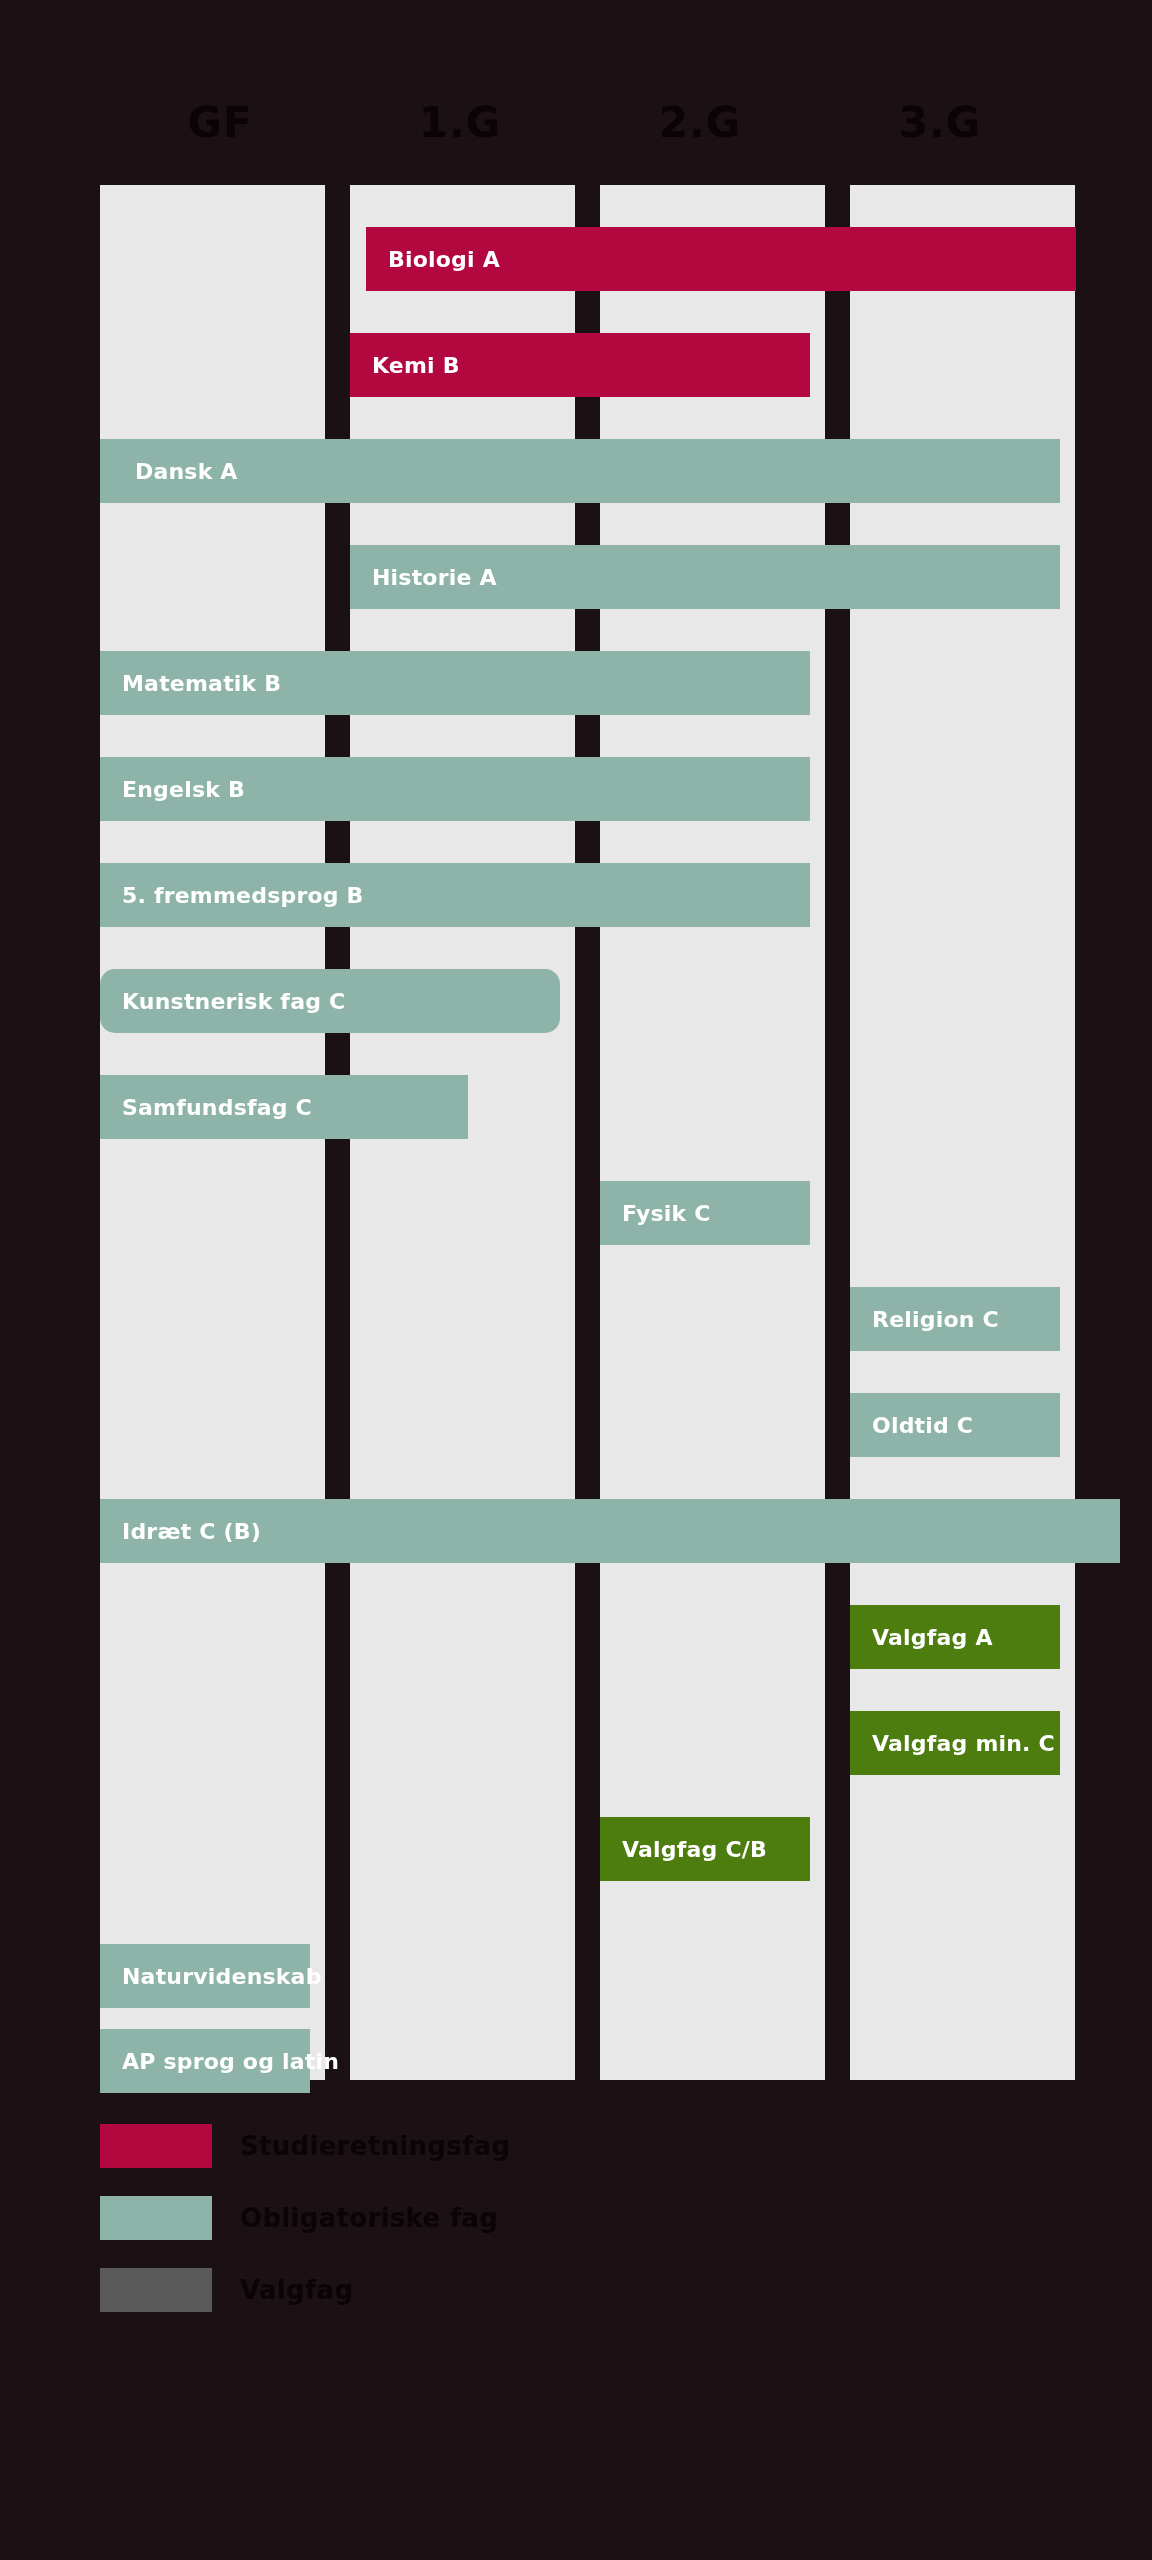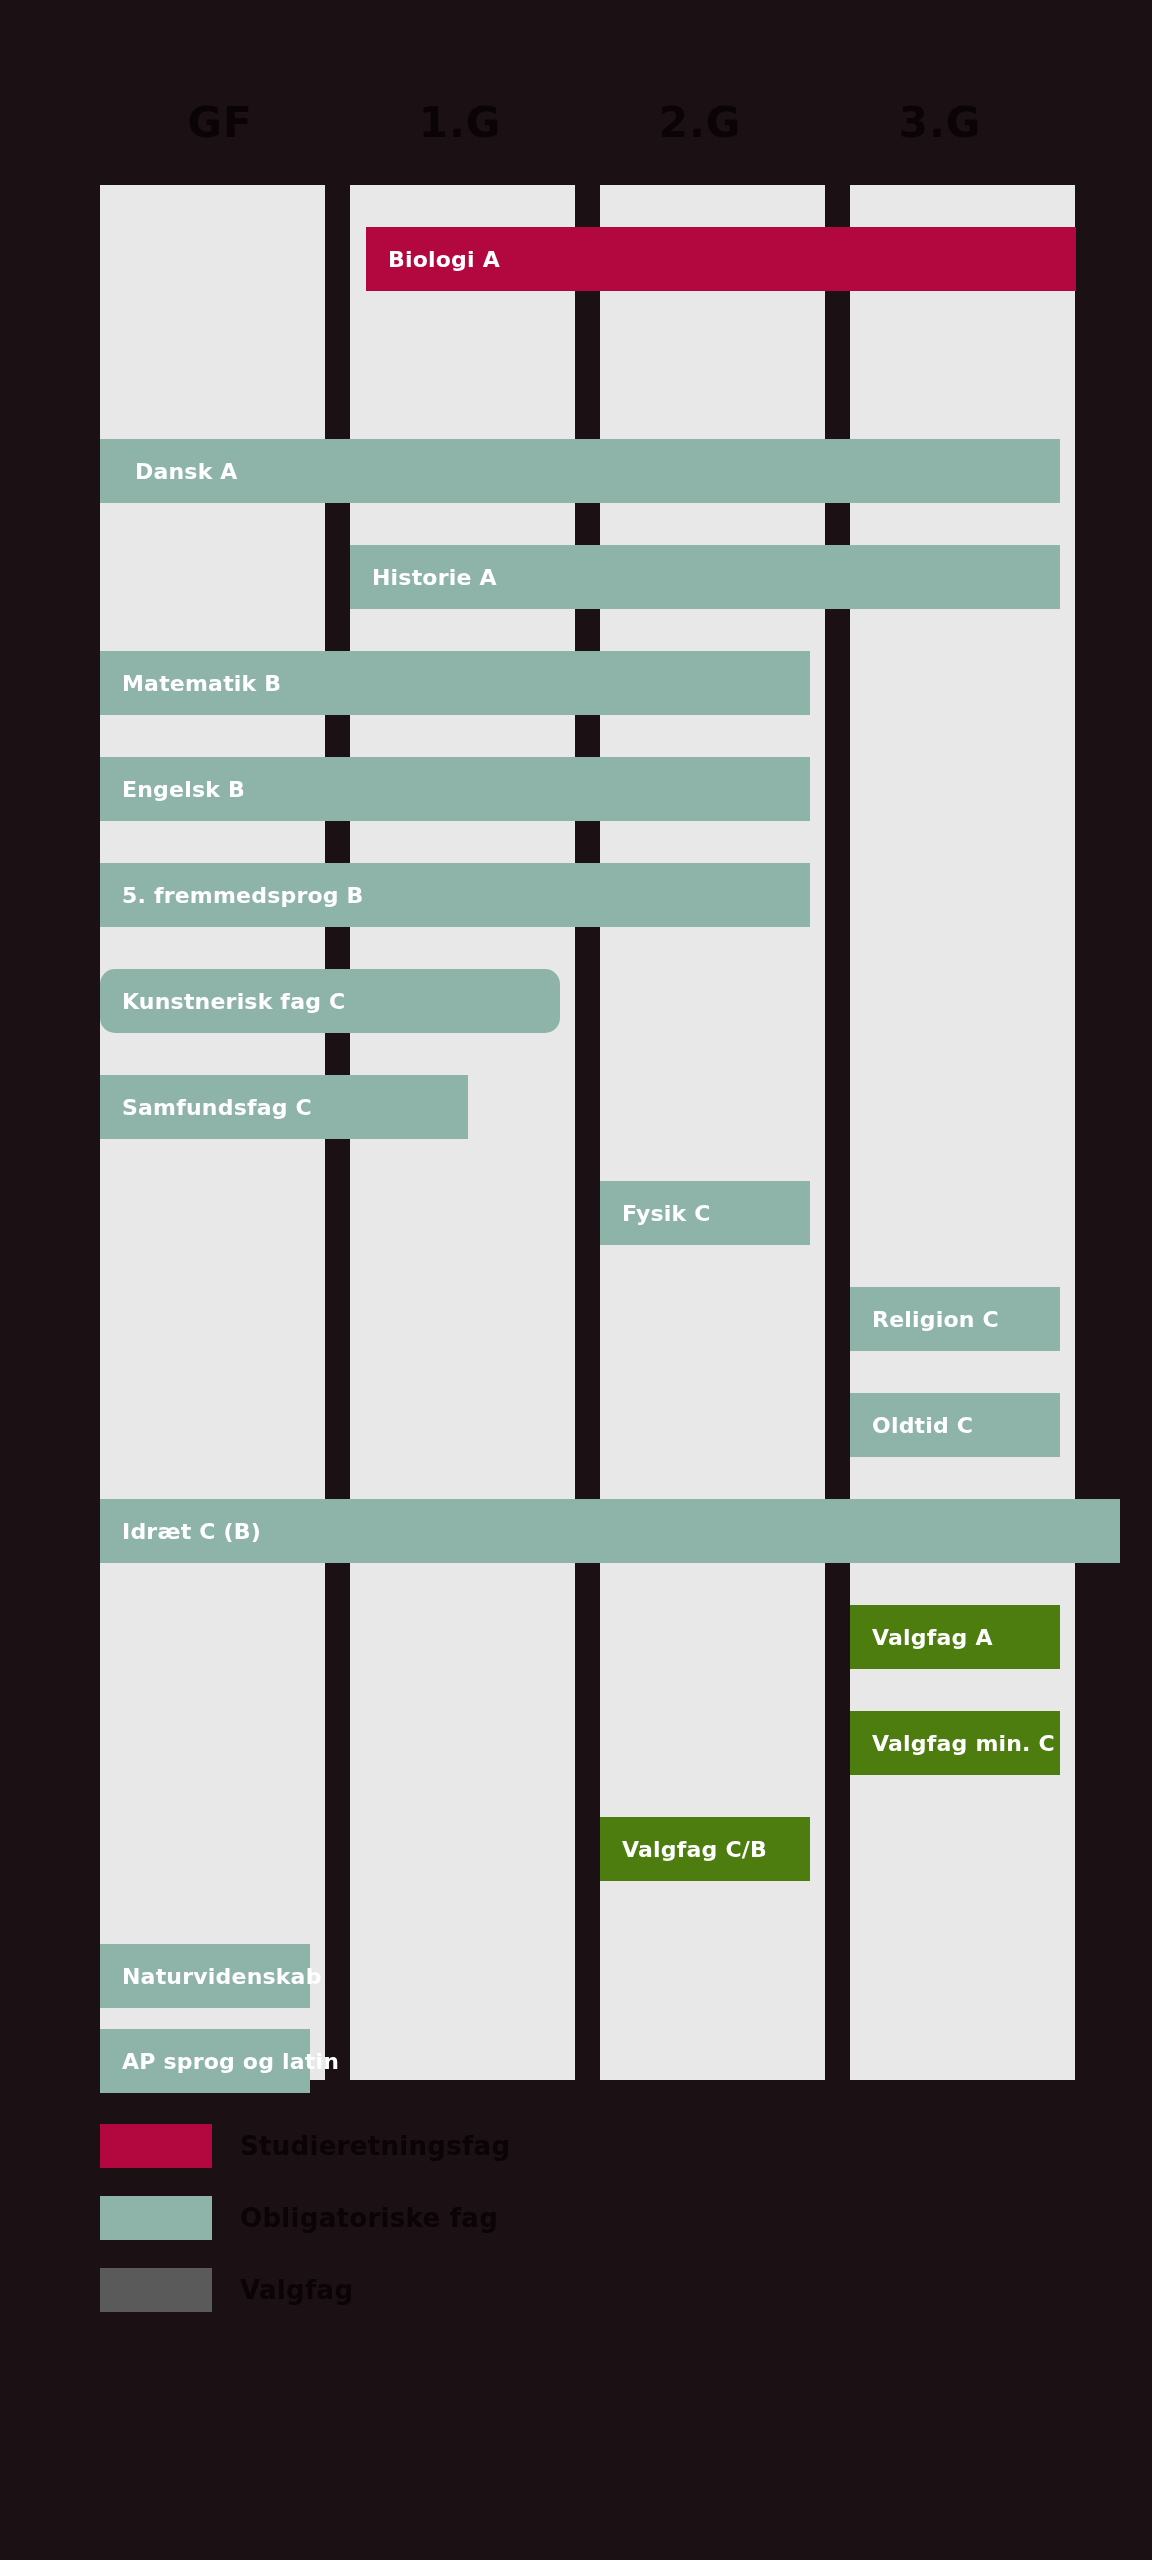--- a/index.html
+++ b/index.html
@@ -110,20 +110,21 @@
   <div class="col-header">3.G</div>
 </div>
 
 <div id="grid">
   <div class="col-bg c0"></div>
   <div class="col-bg c1"></div>
   <div class="col-bg c2"></div>
   <div class="col-bg c3"></div>
 
   <div class="bar srf" style="left: 250px; top: 42px; width: 710px; height: 64px; margin-left: 16px;">Biologi A</div>
+  <div class="bar srf" style="left: 250px; top: 148px; width: 460px; height: 64px;">Kemi B</div>
   <div class="bar obl" style="left: 0px; top: 254px; width: 960px; height: 64px; padding-left: 35px;">Dansk A</div>
   <div class="bar obl" style="left: 250px; top: 360px; width: 710px; height: 64px;">Historie A</div>
   <div class="bar obl" style="left: 0px; top: 466px; width: 710px; height: 64px;">Matematik B</div>
   <div class="bar obl" style="left: 0px; top: 572px; width: 710px; height: 64px;">Engelsk B</div>
   <div class="bar obl" style="left: 0px; top: 678px; width: 710px; height: 64px;">5. fremmedsprog B</div>
   <div class="bar obl" style="left: 0px; top: 784px; width: 460px; height: 64px; border-radius: 15px;">Kunstnerisk fag C</div>
   <div class="bar obl" style="left: 0px; top: 890px; width: 368px; height: 64px;">Samfundsfag C</div>
   <div class="bar obl" style="left: 500px; top: 996px; width: 210px; height: 64px;">Fysik C</div>
   <div class="bar obl" style="left: 750px; top: 1102px; width: 210px; height: 64px;">Religion C</div>
   <div class="bar obl" style="left: 750px; top: 1208px; width: 210px; height: 64px;">Oldtid C</div>

